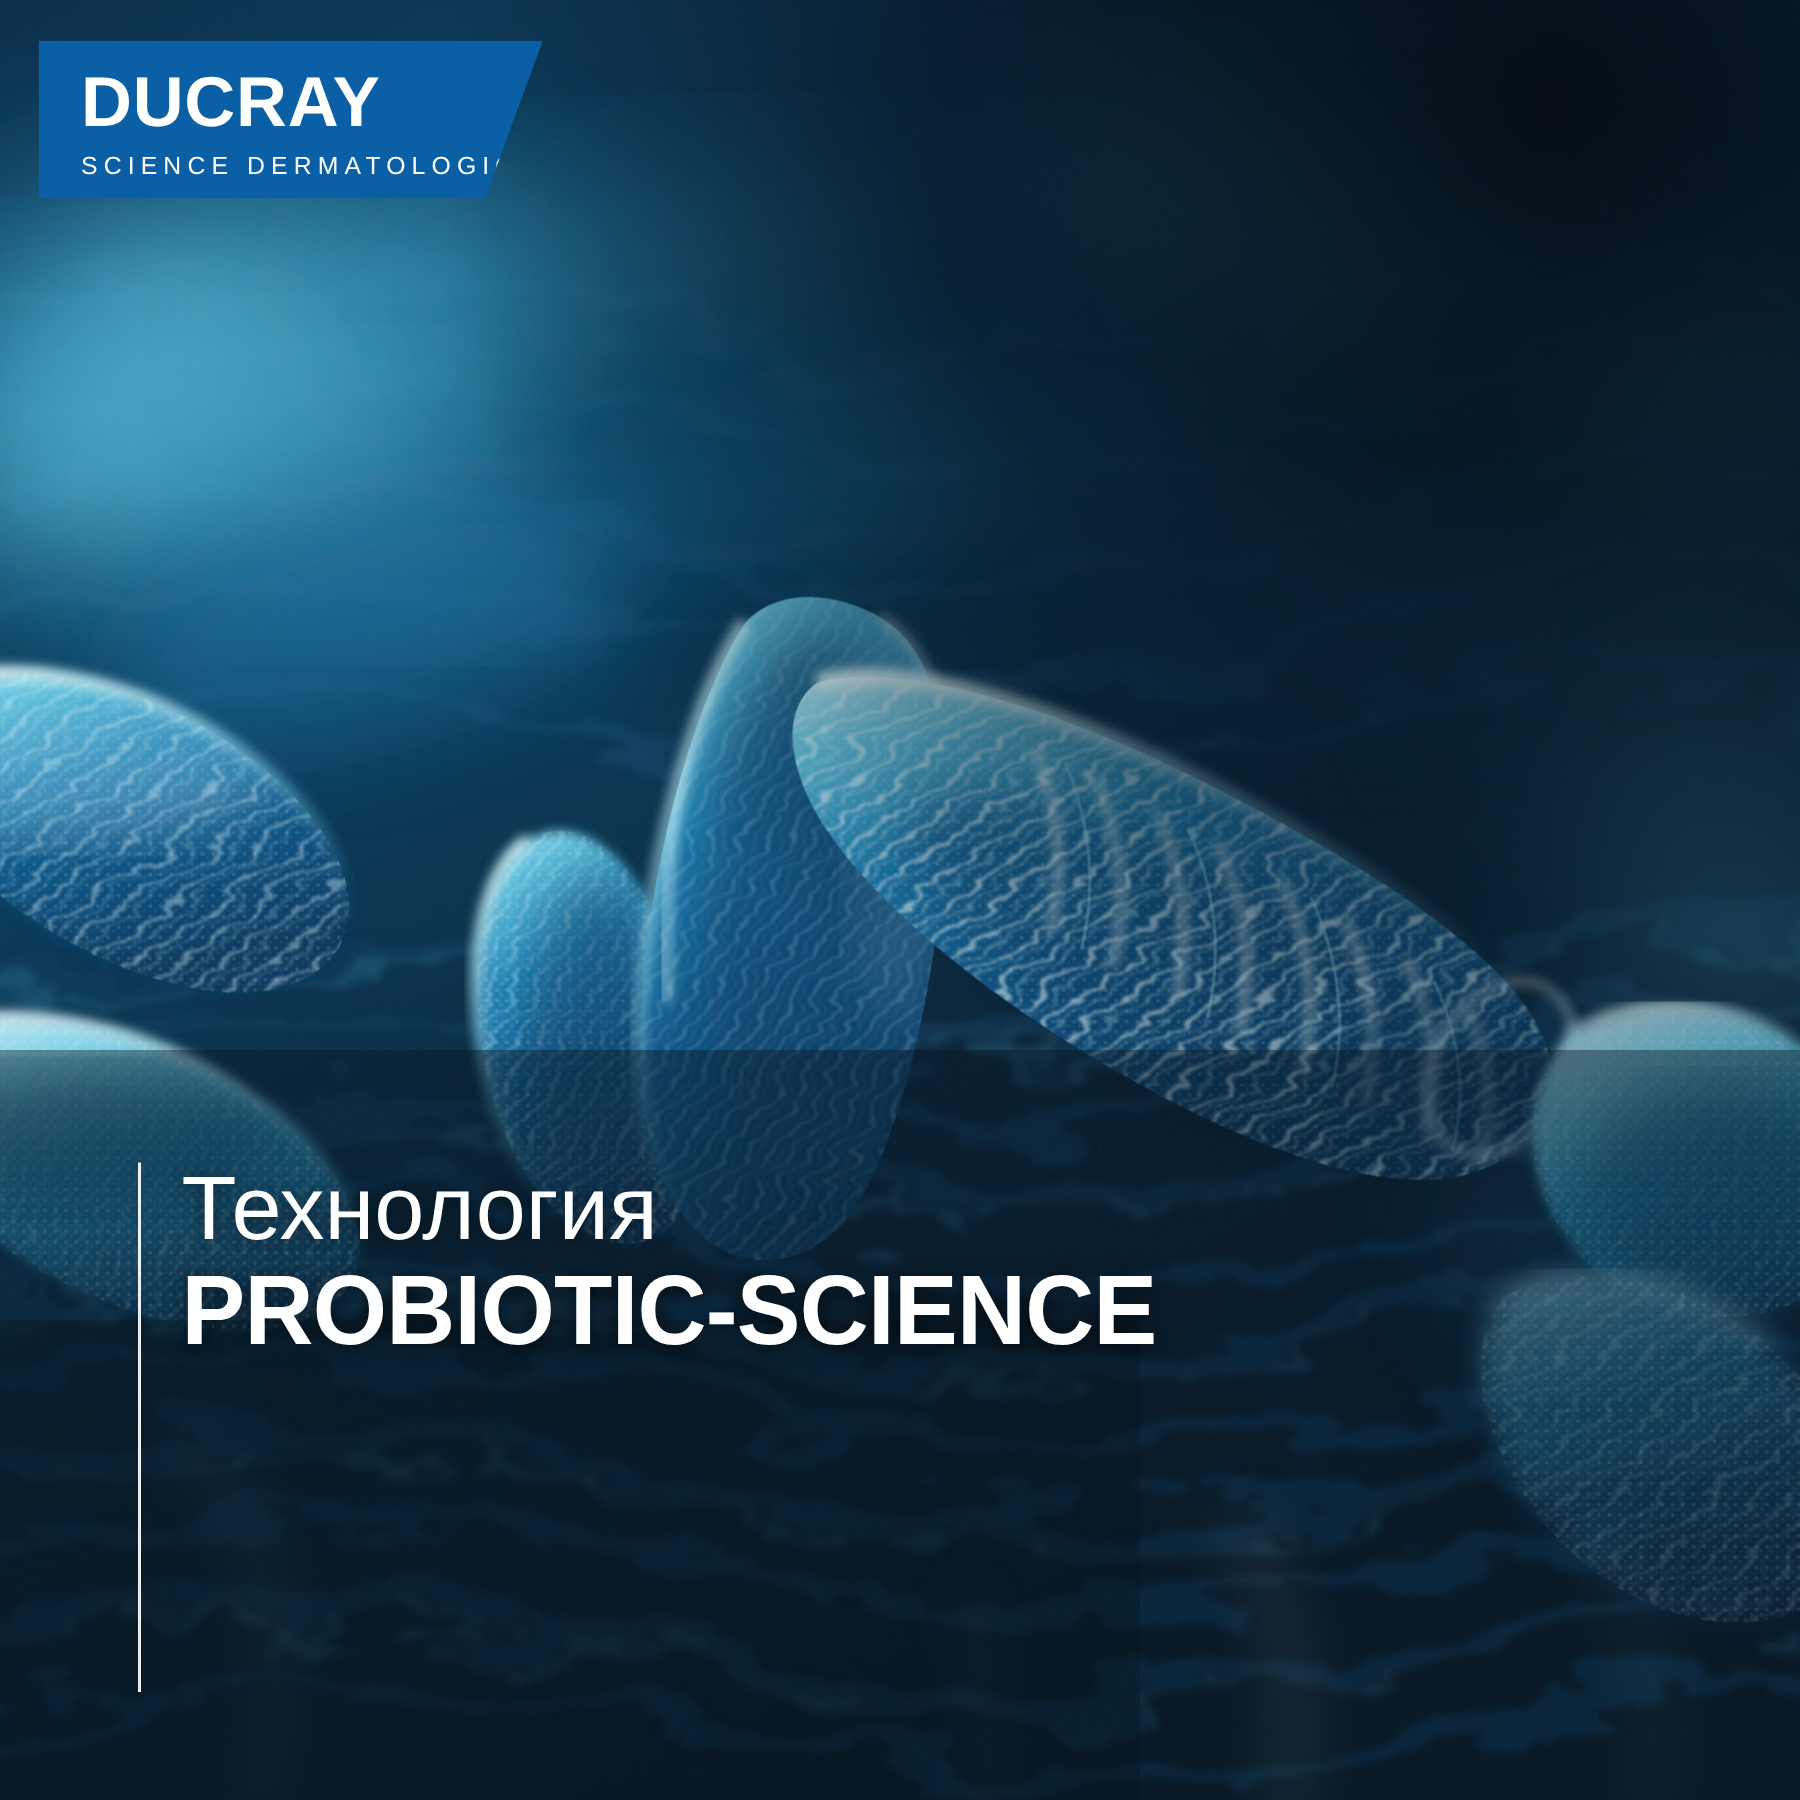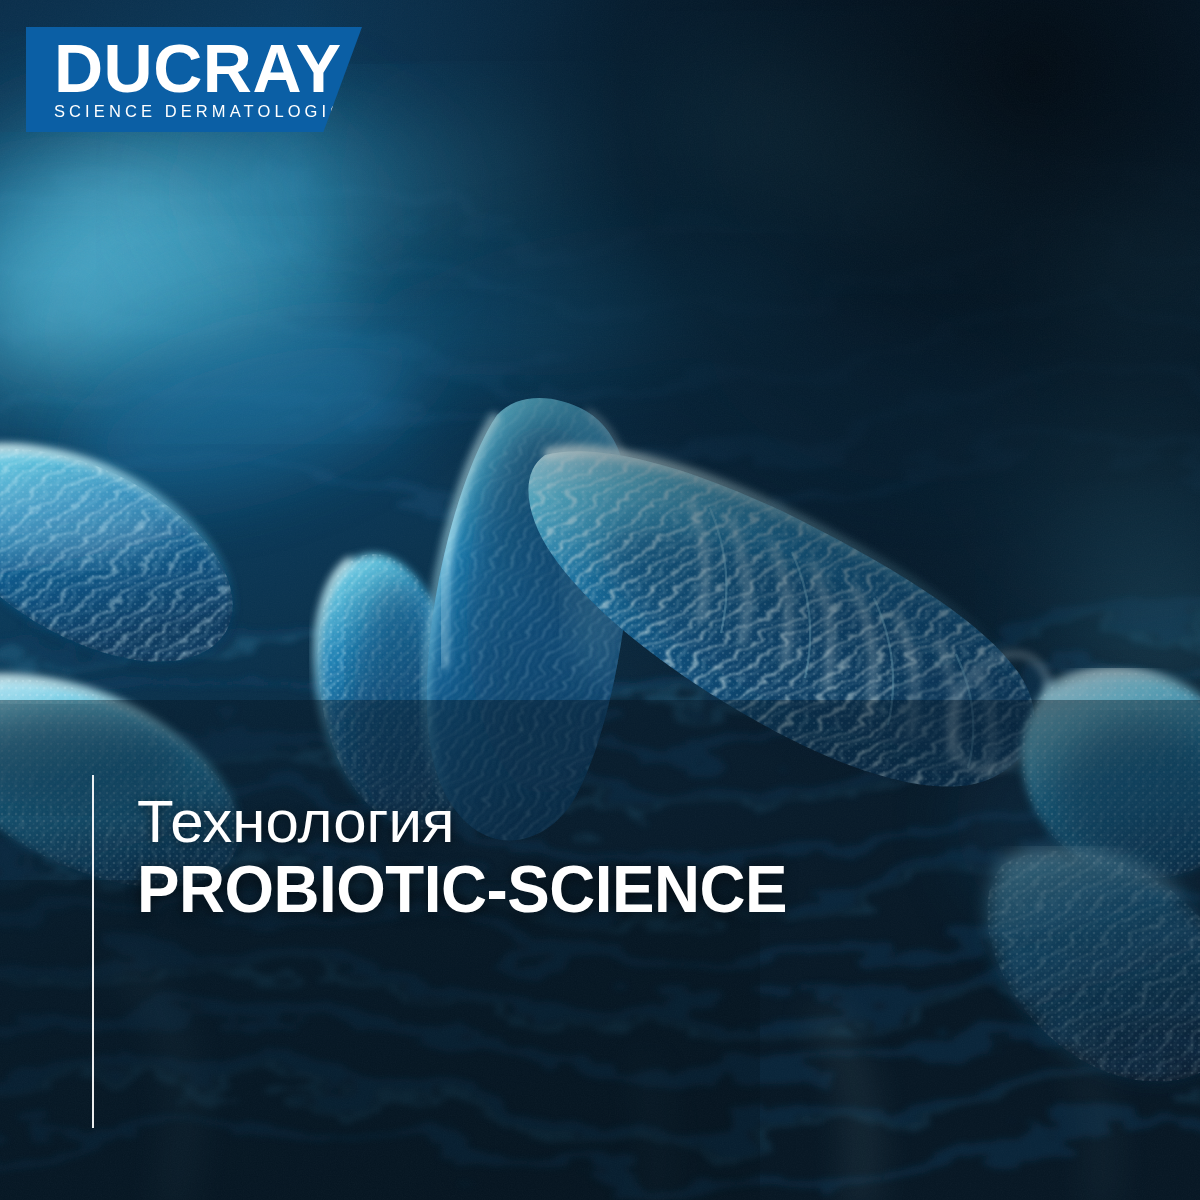--- a/index.html
+++ b/index.html
@@ -42,21 +42,21 @@
     height: 105px;
     background: #0b5fa5;
     -webkit-clip-path: polygon(0 0, 100% 0, 88.5% 100%, 0 100%);
     clip-path: polygon(0 0, 100% 0, 88.5% 100%, 0 100%);
     box-sizing: border-box;
     padding: 10px 0 0 28px;
     filter: drop-shadow(0 3px 8px rgba(0,0,0,0.45));
   }
   .logo-word {
     color: #ffffff;
-    font-size: 68px;
+    font-size: 47px;
     line-height: 62px;
     font-weight: 700;
     letter-spacing: 0.5px;
     font-family: "Liberation Sans", sans-serif;
     white-space: nowrap;
   }
   .logo-tag {
     color: #ffffff;
     font-size: 16.5px;
     line-height: 20px;
@@ -70,21 +70,21 @@
   
   .copy {
     position: absolute;
     left: 92px;
     top: 775px;
     height: 353px;
     padding-left: 27px;
     border-left: 2px solid rgba(255,255,255,0.92);
     box-sizing: border-box;
   }
-  .claim { margin: 16px; }
+  .claim { margin: 0; }
   .claim + .claim { margin-top: 44px; }
 
   .claim-light {
     color: #ffffff;
     font-size: 60px;
     line-height: 62px;
     font-weight: 300;
     letter-spacing: 0px;
     white-space: nowrap;
     font-family: "Liberation Sans", sans-serif;

